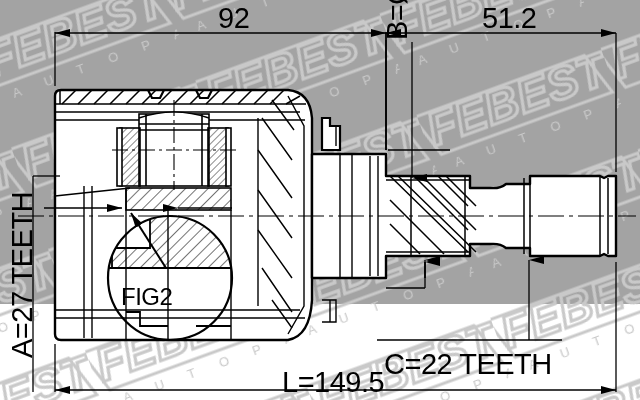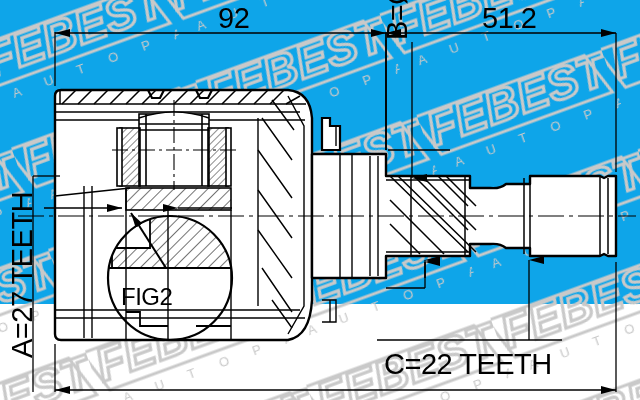--- a/index.html
+++ b/index.html
@@ -1,18 +1,18 @@
 <!DOCTYPE html>
 <html><head>
 <meta charset="utf-8">
 <style>
   html,body{margin:0;padding:0;background:#ffffff;}
   body{width:640px;height:400px;overflow:hidden;
        font-family:"Liberation Sans",sans-serif;}
-  #stage{position:relative;width:640px;height:304px;background:#0ea5e9;}
+  #stage{position:relative;width:640px;height:304px;background:#a3a3a3;}
   #stage svg{position:absolute;left:0;top:0;}
   .lbl{position:absolute;color:#000;font-family:"Liberation Sans",sans-serif;
        font-weight:400;white-space:nowrap;letter-spacing:-0.5px;}
   #lbl-top-92{left:218px;top:2px;font-size:29px;}
   #lbl-top-512{left:482px;top:2px;font-size:29px;}
   #lbl-b35{left:381px;top:40px;font-size:29px;
            transform:rotate(-90deg);transform-origin:0 0;}
   #lbl-a27{left:6px;top:358px;font-size:29px;
            transform:rotate(-90deg);transform-origin:0 0;}
   #lbl-fig2{left:121px;top:283px;font-size:24px;}
@@ -272,14 +272,15 @@
 <span class="lbl" id="lbl-top-512">51.2</span>
 
 <span class="lbl" id="lbl-b35">B=Ø35</span>
 
 <span class="lbl" id="lbl-a27">A=27 TEETH</span>
 
 <span class="lbl" id="lbl-fig2">FIG2</span>
 
 <span class="lbl" id="lbl-c22">C=22 TEETH</span>
 
+<span class="lbl" id="lbl-l1495">L=149.5</span>
 
 </div>
 
 </body></html>

